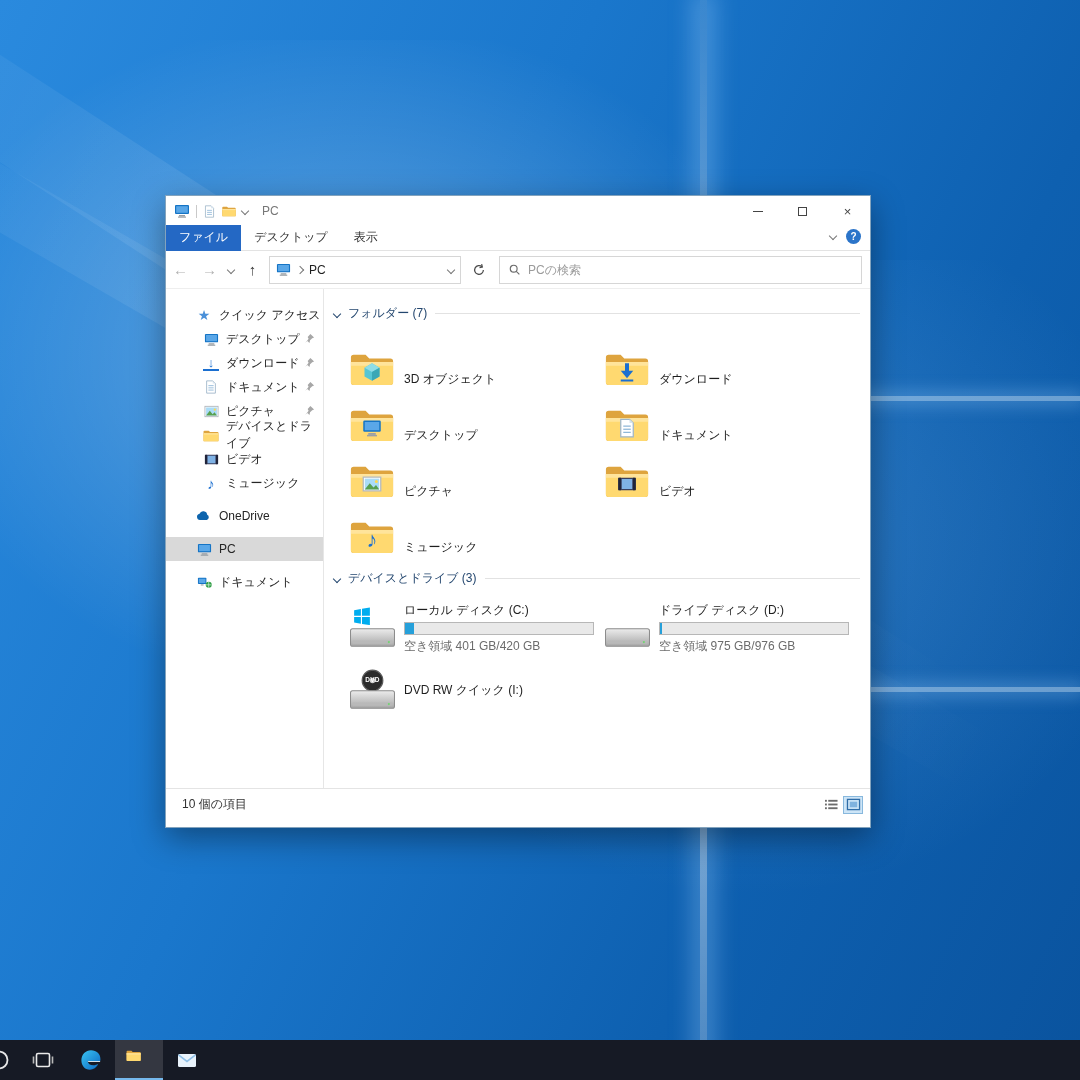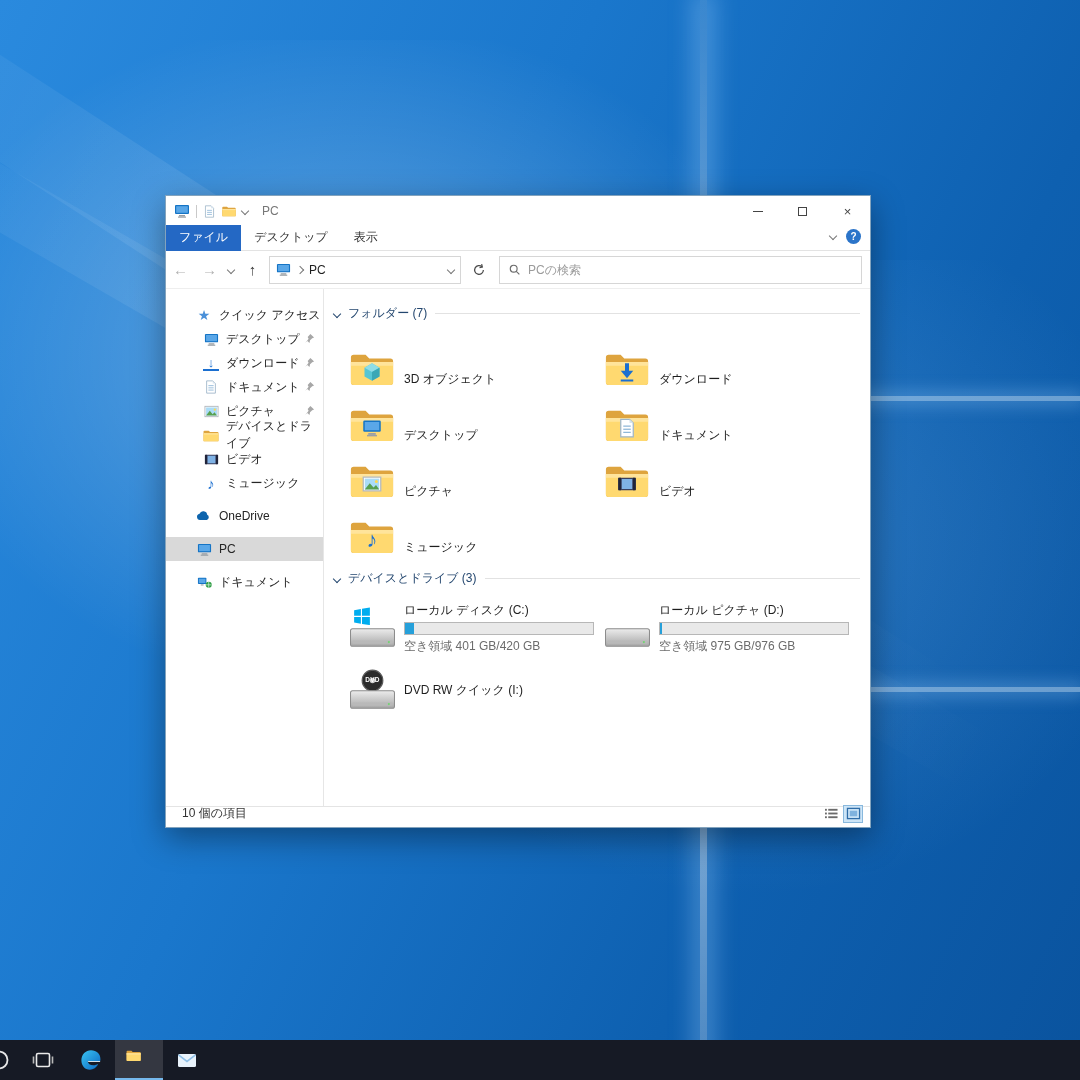--- a/index.html
+++ b/index.html
@@ -97,21 +97,21 @@
   .dicon .drivebody { position:absolute; left:0; bottom:2px; width:45px; height:19px; }
   .dicon .disc { position:absolute; left:11px; top:0; width:23px; height:23px; }
   .dicon .disc-label { position:absolute; left:11px; top:7px; width:23px; text-align:center;
     color:#fff; font-size:6.5px; font-weight:bold; letter-spacing:.3px; }
   .dinfo { display:flex; flex-direction:column; gap:3px; padding-top:1px; }
   .dname { color:#1e1e1e; }
   .dbar { width:190px; height:13px; border:1px solid #b7b7b7; background:#e9e9e9; }
   .dfill { height:100%; background:#26a0da; }
   .dfree { color:#6c6c6c; }
 
-  .statusbar { height:21px; flex:0 0 auto; border-top:1px solid #e4e4e4; display:flex; align-items:center;
+  .statusbar { height:39px; flex:0 0 auto; border-top:1px solid #e4e4e4; display:flex; align-items:center;
     padding:0 8px 7px 16px; color:#333; background:#fff; }
   .status-views { margin-left:auto; display:flex; gap:4px; }
   .sv-btn { width:18px; height:16px; display:flex; align-items:center; justify-content:center; }
   .sv-btn.active { background:#cde5f7; outline:1px solid #88b8dd; }
 
   
   .taskbar { position:absolute; left:0; right:0; bottom:0; height:40px; background:#161a25; }
   .tb-ring { position:absolute; left:-13px; top:8px; width:24px; height:24px; }
   .tb-btns { position:absolute; left:19px; top:0; display:flex; height:40px; }
   .tb-btn { width:48px; height:40px; display:flex; align-items:center; justify-content:center; position:relative; }
@@ -527,21 +527,21 @@
               <div class="dfree">空き領域 401 GB/420 GB</div>
             </div>
           </div>
           <div class="ditem">
             <span class="dicon">
               <svg class="drivebody">
                   <use href="#sym-drive"></use>
                 </svg>
             </span>
             <div class="dinfo">
-              <div class="dname">ローカル ピクチャ (D:)</div>
+              <div class="dname">ドライブ ディスク (D:)</div>
               <div class="dbar">
                 <div class="dfill" style="width: 1%;"></div>
               </div>
               <div class="dfree">空き領域 975 GB/976 GB</div>
             </div>
           </div>
           <div class="ditem">
             <span class="dicon">
               <svg class="disc">
                   <use href="#sym-disc"></use>

